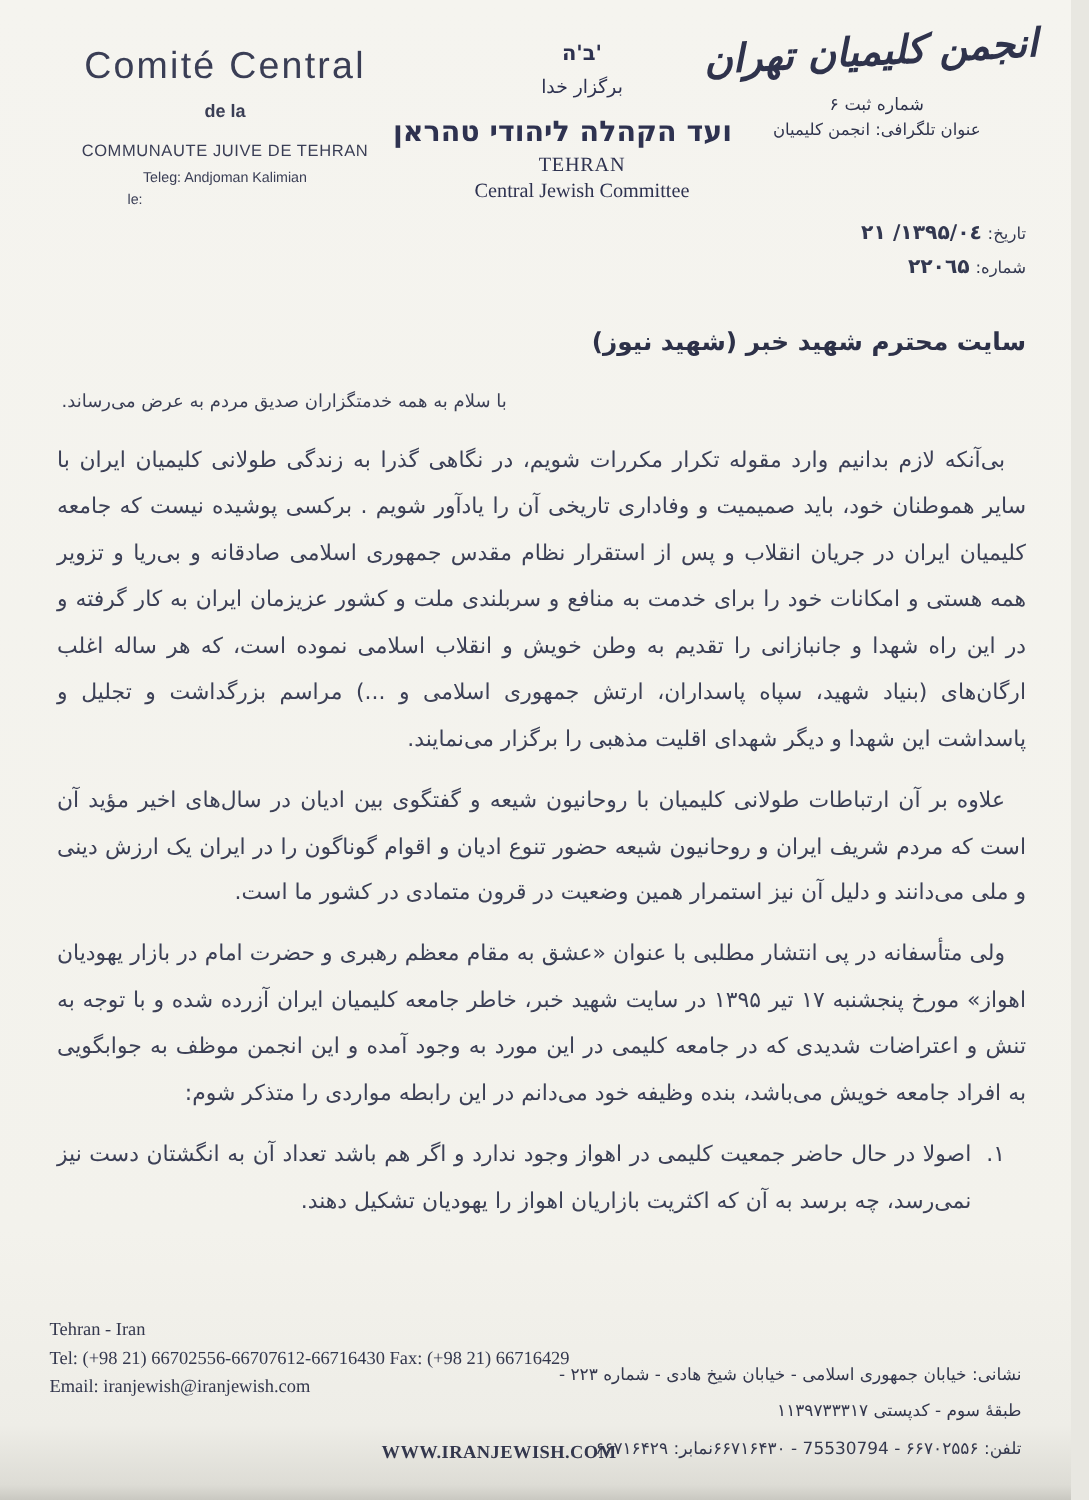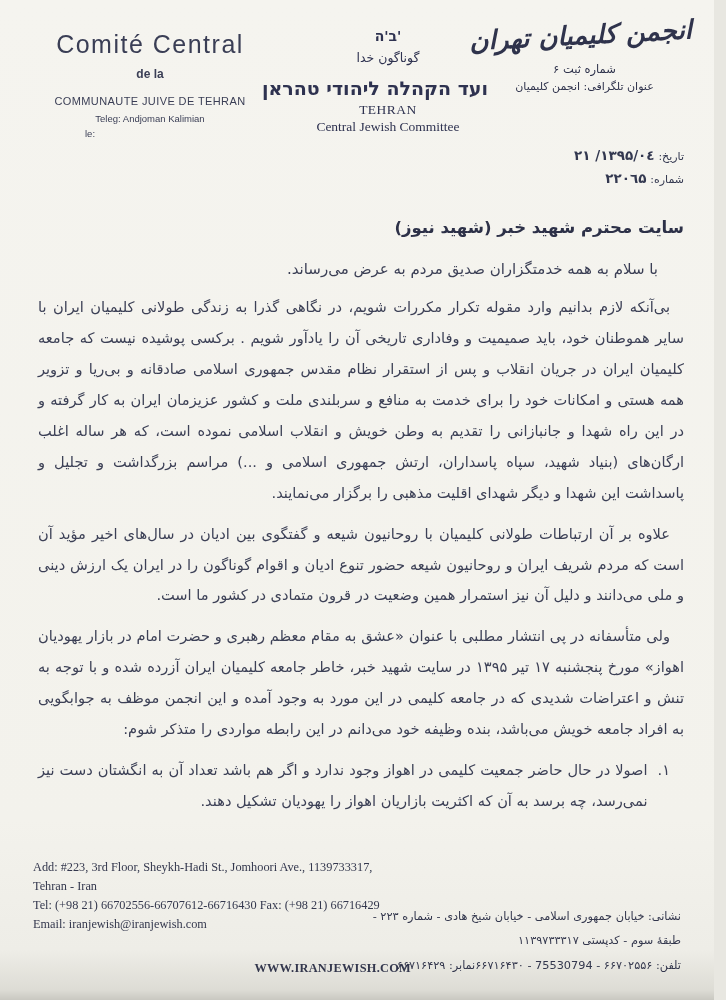--- a/index.html
+++ b/index.html
@@ -46,22 +46,22 @@
   .meta .row{font-size:12px;margin-bottom:7px;}
   .meta .lbl{font-size:11px;}
   .meta .val{font-size:13.5px;font-weight:700;letter-spacing:.5px;}
   
   .subject{
     position:absolute;right:30px;top:218px;direction:rtl;
     font-size:16.5px;font-weight:700;color:#2d3148;
   }
   
   .greeting{
-    position:absolute;right:30px;left:52px;top:260px;direction:rtl;text-align:right;
-    font-size:15px;color:#3b3f55;padding-right:26px;
+    position:absolute;right:30px;left:41px;top:260px;direction:rtl;text-align:left;
+    font-size:12px;color:#3b3f55;padding-right:26px;
   }
   .bodytext{
     position:absolute;left:38px;right:30px;top:292px;direction:rtl;text-align:justify;
     font-size:14.6px;line-height:2.12;color:#3c4056;
   }
   .bodytext p{margin:0 0 10px 0;text-indent:14px;}
   .numlist{margin:2px 0 0 0;padding:0 14px 0 0;list-style:none;}
   .numlist li{display:flex;direction:rtl;gap:10px;}
   .numlist .num{flex:0 0 auto;}
   .numlist .itemtext{flex:1 1 auto;text-align:justify;}
@@ -86,21 +86,21 @@
     <div class="lh-left">
       <div class="lh-title">Comité Central</div>
       <div class="lh-dela">de la</div>
       <div class="lh-org">COMMUNAUTE JUIVE DE TEHRAN</div>
       <div class="lh-teleg">Teleg: Andjoman Kalimian</div>
       <div class="lh-le">le:</div>
     </div>
 
     <div class="lh-center">
       <div class="lh-bh">ב'ה'</div>
-      <div class="lh-bism">گوناگون خدا</div>
+      <div class="lh-bism">برگزار خدا</div>
       <div class="lh-heb">ועד הקהלה ליהודי טהראן</div>
       <div class="lh-tehran">TEHRAN</div>
       <div class="lh-cjc">Central Jewish Committee</div>
     </div>
 
     <div class="lh-right">
       <div class="lh-callig">انجمن کلیمیان تهران</div>
       <div class="lh-reg">شماره ثبت ۶</div>
       <div class="lh-telegfa">عنوان تلگرافی: انجمن کلیمیان</div>
     </div>
@@ -128,21 +128,20 @@
     <ol class="numlist">
       <li>
         <span class="num">۱.</span>
         <span class="itemtext">اصولا در حال حاضر جمعیت کلیمی در اهواز وجود ندارد و اگر هم باشد تعداد آن به انگشتان دست نیز نمی‌رسد، چه برسد به آن که اکثریت بازاریان اهواز را یهودیان تشکیل دهند.</span>
       </li>
     </ol>
   </div>
 
   <footer class="footer">
     <div class="f-en">
-      <div>Add: #223, 3rd Floor, Sheykh-Hadi St., Jomhoori Ave., 1139733317,</div>
       <div>Tehran - Iran</div>
       <div>Tel: (+98 21) 66702556-66707612-66716430  Fax: (+98 21) 66716429</div>
       <div class="f-row">
         <span>Email: iranjewish@iranjewish.com</span>
         <span class="f-site">WWW.IRANJEWISH.COM</span>
       </div>
     </div>
     <div class="f-fa">
       <div>نشانی: خیابان جمهوری اسلامی - خیابان شیخ هادی - شماره ۲۲۳ -</div>
       <div>طبقهٔ سوم - کدپستی ۱۱۳۹۷۳۳۳۱۷</div>

